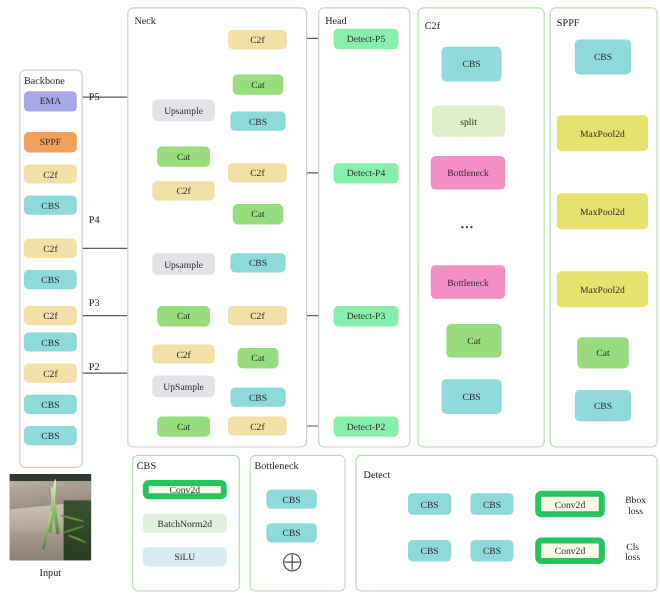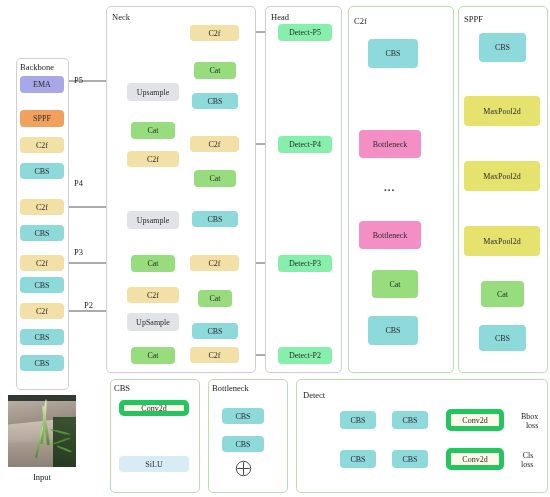--- a/index.html
+++ b/index.html
@@ -33,21 +33,21 @@
   .n-bneck{background:#f48fc6;}
   .n-pool{background:#e5e36e;}
   .n-conv{background:#fdf8ea;border:5px solid #22c55e;border-radius:5px;}
   .n-bn{background:#dff0dd;}
   .n-silu{background:#d8ecf6;}
 
   
   .plabel{position:absolute;font-size:8.5px;line-height:10px;color:#1c1c1c;white-space:nowrap;}
   .caption{position:absolute;font-size:8.5px;line-height:10px;text-align:center;white-space:nowrap;}
   .dots{position:absolute;font-size:11px;line-height:8px;letter-spacing:1px;color:#333;font-weight:bold;}
-  .loss{position:absolute;font-size:8px;line-height:9px;text-align:right;color:#1c1c1c;}
+  .loss{position:absolute;font-size:8px;line-height:9px;text-align:center;color:#1c1c1c;}
 
   
   #input-photo{position:absolute;overflow:hidden;background:#9a9186;}
   #input-photo .sky{position:absolute;left:0;top:0;width:100%;height:9%;background:#2f3a33;}
   #input-photo .slab1{position:absolute;left:0;top:9%;width:100%;height:30%;
      background:linear-gradient(170deg,#b9aea2 0%,#a2968a 60%,#8d8276 100%);}
   #input-photo .slab2{position:absolute;left:0;top:36%;width:100%;height:34%;
      background:linear-gradient(185deg,#cdc3b6 0%,#b4a99c 70%,#9d9286 100%);
      transform:skewY(-6deg);}
   #input-photo .slab3{position:absolute;left:0;top:66%;width:100%;height:34%;
@@ -197,21 +197,21 @@
   <div class="node n-cbs" style="left:20px;top:225px;width:44px;height:16px;">CBS</div>
   <div class="node n-c2f" style="left:20px;top:255px;width:44px;height:16px;">C2f</div>
   <div class="node n-cbs" style="left:20px;top:277px;width:44px;height:16px;">CBS</div>
   <div class="node n-c2f" style="left:20px;top:303px;width:44px;height:16px;">C2f</div>
   <div class="node n-cbs" style="left:20px;top:329px;width:44px;height:16px;">CBS</div>
   <div class="node n-cbs" style="left:20px;top:355px;width:44px;height:16px;">CBS</div>
 
   <div class="plabel" style="left:74px;top:75px;">P5</div>
   <div class="plabel" style="left:74px;top:178px;">P4</div>
   <div class="plabel" style="left:74px;top:247px;">P3</div>
-  <div class="plabel" style="left:84px;top:300px;">P2</div>
+  <div class="plabel" style="left:74px;top:300px;">P2</div>
 
   <div id="input-photo" style="left:8px;top:395px;width:68px;height:72px;">
     <div class="sky"></div>
       <div class="slab1"></div>
       <div class="slab2"></div>
     <div class="slab3"></div>
       <div class="dark-r"></div>
     <div class="blade b1"></div>
       <div class="blade b2"></div>
       <div class="blade b3"></div>
@@ -249,40 +249,42 @@
 
   <div class="node n-det" style="left:278px;top:24px;width:54px;height:17px;">Detect-P5</div>
   <div class="node n-det" style="left:278px;top:136px;width:54px;height:17px;">Detect-P4</div>
   <div class="node n-det" style="left:278px;top:255px;width:54px;height:17px;">Detect-P3</div>
   <div class="node n-det" style="left:278px;top:347px;width:54px;height:17px;">Detect-P2</div>
 
   <div class="panel green" style="left:348px;top:6px;width:104px;height:365px;"></div>
   <div class="panel-title" style="left:354px;top:16px;">C2f</div>
 
   <div class="node n-cbs" style="left:368px;top:39px;width:50px;height:29px;">CBS</div>
+  <div class="node n-split" style="left:360px;top:88px;width:61px;height:26px;">split</div>
   <div class="node n-bneck" style="left:359px;top:130px;width:62px;height:28px;">Bottleneck</div>
   <div class="dots" style="left:384px;top:183px;">...</div>
   <div class="node n-bneck" style="left:359px;top:221px;width:62px;height:28px;">Bottleneck</div>
   <div class="node n-cat" style="left:372px;top:270px;width:46px;height:28px;">Cat</div>
   <div class="node n-cbs" style="left:368px;top:316px;width:50px;height:29px;">CBS</div>
 
   <div class="panel green" style="left:458px;top:6px;width:88px;height:365px;"></div>
   <div class="panel-title" style="left:464px;top:14px;">SPPF</div>
 
   <div class="node n-cbs" style="left:479px;top:33px;width:47px;height:29px;">CBS</div>
   <div class="node n-pool" style="left:464px;top:96px;width:76px;height:30px;">MaxPool2d</div>
   <div class="node n-pool" style="left:464px;top:161px;width:76px;height:30px;">MaxPool2d</div>
   <div class="node n-pool" style="left:464px;top:226px;width:76px;height:30px;">MaxPool2d</div>
   <div class="node n-cat" style="left:481px;top:281px;width:43px;height:26px;">Cat</div>
   <div class="node n-cbs" style="left:479px;top:325px;width:47px;height:26px;">CBS</div>
 
   <div class="panel green" style="left:110px;top:379px;width:88px;height:112px;"></div>
   <div class="panel-title" style="left:114px;top:383px;">CBS</div>
 
   <div class="node n-conv" style="left:119px;top:400px;width:70px;height:16px;">Conv2d</div>
+  <div class="node n-bn" style="left:119px;top:428px;width:70px;height:16px;">BatchNorm2d</div>
   <div class="node n-silu" style="left:119px;top:456px;width:70px;height:16px;">SiLU</div>
 
   <div class="panel green" style="left:208px;top:379px;width:78px;height:112px;"></div>
   <div class="panel-title" style="left:212px;top:383px;">Bottleneck</div>
 
   <div class="node n-cbs" style="left:222px;top:408px;width:42px;height:16px;">CBS</div>
   <div class="node n-cbs" style="left:222px;top:436px;width:42px;height:16px;">CBS</div>
   <svg style="position:absolute;left:235px;top:460px;width:17px;height:17px;">
     <circle cx="8.5" cy="8.5" r="7.2" fill="#ffffff" stroke="#4a4a4a" stroke-width="1"></circle>
     <path d="M8.5,2.2 L8.5,14.8 M2.2,8.5 L14.8,8.5" stroke="#4a4a4a" stroke-width="1"></path>

